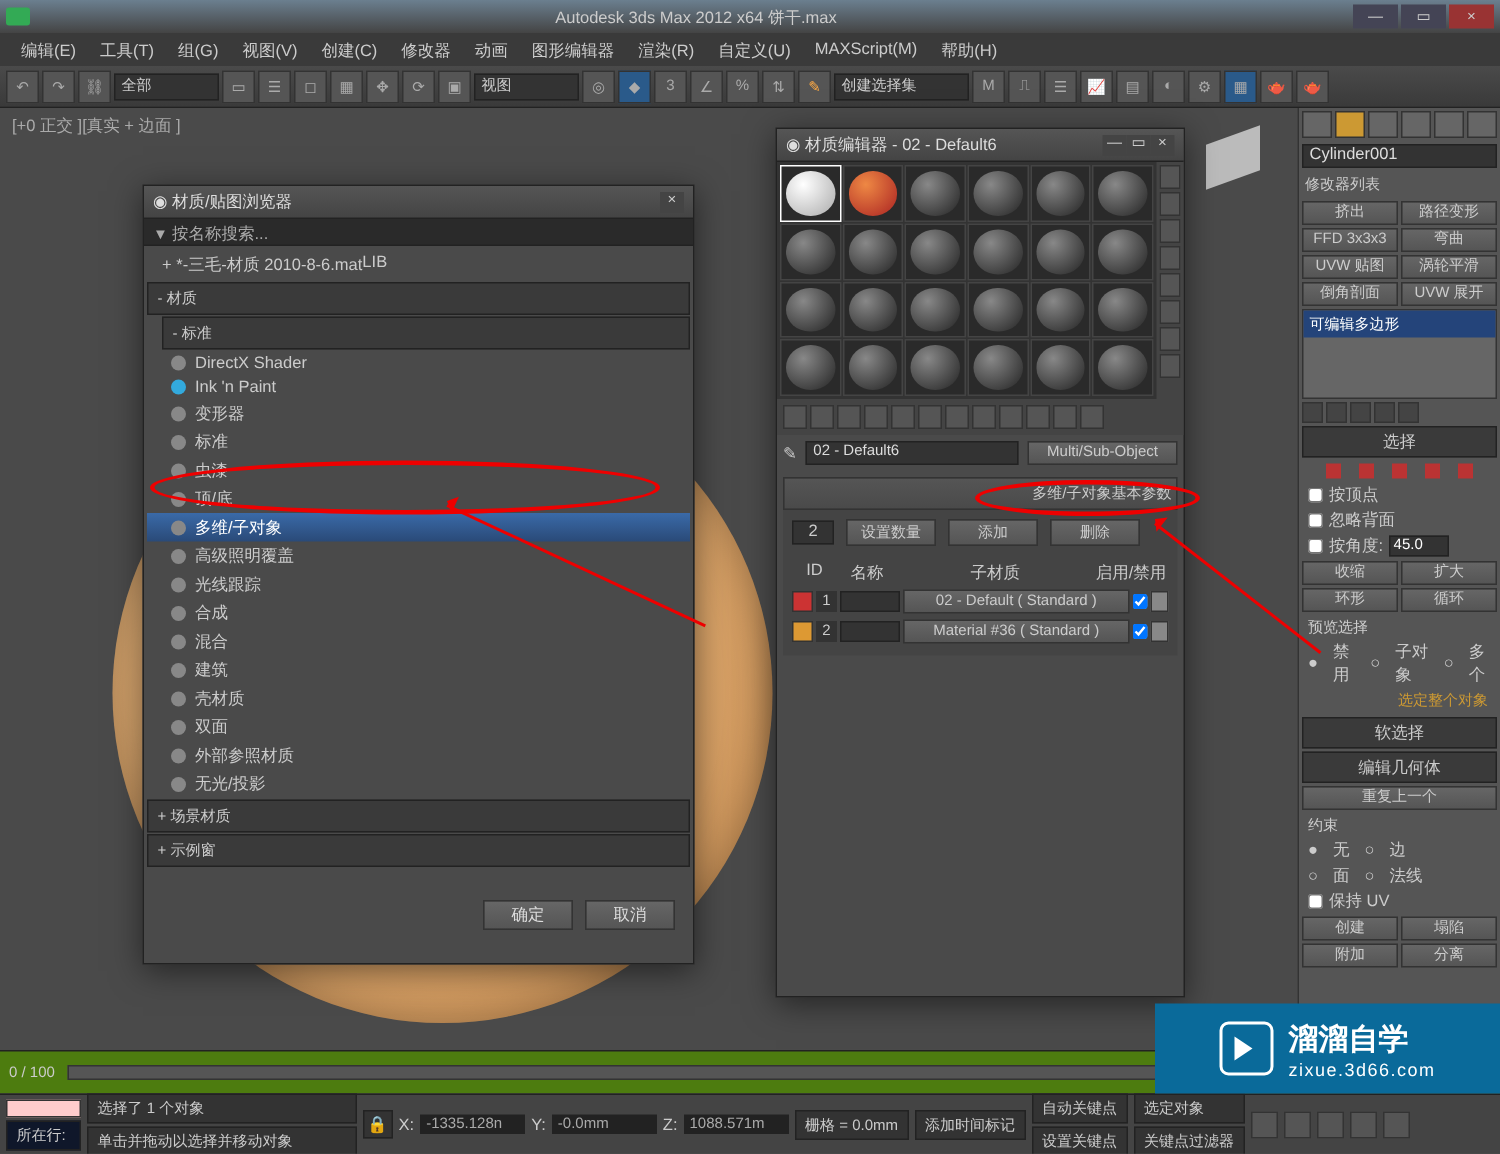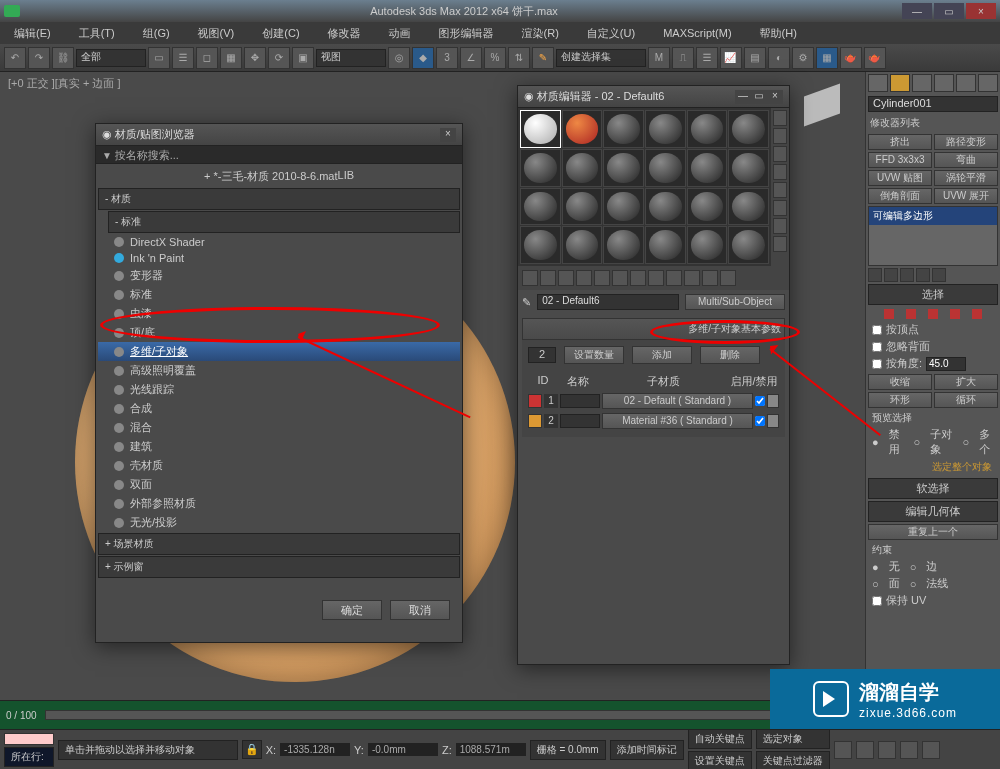--- a/index.html
+++ b/index.html
@@ -7,21 +7,21 @@
 
 
 .titlebar { height: 22px; background: linear-gradient(#6b7f8f, #444); display: flex; align-items: center; padding: 0 4px; color: #ccc; }
 .titlebar .app-icon { width: 16px; height: 12px; background: #3a5; border-radius: 2px; margin-right: 6px; }
 .titlebar .title-text { flex: 1; text-align: center; font-size: 11px; }
 .titlebar .win-controls { display: flex; gap: 2px; }
 .titlebar .win-btn { width: 30px; height: 16px; background: #445; display: flex; align-items: center; justify-content: center; font-size: 10px; }
 .titlebar .win-close { background: #933; }
 
 
-.menubar { height: 22px; background: #3a3a3a; display: flex; align-items: center; padding: 0 6px; gap: 12px; }
+.menubar { height: 22px; background: #3a3a3a; display: flex; align-items: center; padding: 0 6px; gap: 0; }
 .menubar .menu-item { padding: 3px 8px; color: #ccc; font-size: 11px; cursor: default; }
 
 
 .toolbar { height: 28px; background: linear-gradient(#4a4a4a,#3a3a3a); display: flex; align-items: center; padding: 0 4px; gap: 2px; border-bottom: 1px solid #222; }
 .toolbar .tool-btn { width: 22px; height: 22px; background: #555; border: 1px solid #333; display: flex; align-items: center; justify-content: center; font-size: 10px; color: #aaa; }
 .toolbar .sel { width: 70px; height: 18px; background: #333; border: 1px solid #222; color: #ccc; padding: 0 4px; font-size: 10px; }
 .toolbar .blue { background: #2a5a8a; }
 .toolbar .green { color: #4d4; }
 .toolbar .orange { color: #fa4; }
 
@@ -60,24 +60,24 @@
 .right-panel .status-txt { color:#c93; font-size:10px; text-align:right; padding:2px 6px; }
 
 
 .mat-browser { position: absolute; left: 95px; top: 123px; width: 368px; height: 520px; background: #4a4a4a; border: 1px solid #222; box-shadow: 0 4px 20px rgba(0,0,0,0.5); }
 .dlg-title { height: 22px; background: linear-gradient(#555,#444); display: flex; align-items: center; padding: 0 6px; color: #ddd; font-size: 11px; border-bottom: 1px solid #222;}
 .dlg-title .spacer { flex: 1; }
 .dlg-title .x { width: 16px; height: 14px; background: #444; text-align: center; line-height: 12px; color: #ccc; font-size: 10px; }
 .mat-browser .search { height: 18px; background: #2a2a2a; color: #aaa; padding: 2px 6px; font-size: 10px; border-bottom: 1px solid #222;}
 .mat-browser .tree { height: 430px; overflow: hidden; padding: 2px; }
 .mat-browser .tree .grp { background: #3a3a3a; color: #ccc; padding: 3px 6px; border: 1px solid #222; margin: 1px 0; font-size: 10px; }
-.mat-browser .tree .lib { color: #ccc; padding: 3px 10px; font-size: 10px; display:flex; justify-content:center;}
+.mat-browser .tree .lib { color: #ccc; padding: 3px 10px; font-size: 10px; display:flex; justify-content:flex-start;}
 .mat-browser .tree .node { display: flex; align-items: center; padding: 2px 16px; gap: 6px; font-size: 10px; color: #ccc; }
 .mat-browser .tree .node .dot { width: 10px; height: 10px; border-radius: 50%; background: #888; }
-.mat-browser .tree .node.selected { background: linear-gradient(#3a6aa8,#2a4a78); color: #fff; text-decoration: underline; }
+.mat-browser .tree .node.selected { background: linear-gradient(#3a6aa8,#2a4a78); color: #fff; }
 .mat-browser .tree .d-cyan .dot{background:#3ad;} .d-blue .dot{background:#48d;} .d-red .dot{background:#c33;} .d-gray .dot{background:#888;} .d-green .dot{background:#4a4;}
 .mat-browser .btns { display: flex; gap: 8px; justify-content: flex-end; padding: 6px 12px; }
 .mat-browser .btn { width: 60px; height: 20px; background: linear-gradient(#666,#555); border: 1px solid #333; color: #ddd; text-align: center; line-height: 18px; font-size: 11px; }
 
 
 .mat-editor { position: absolute; left: 517px; top: 85px; width: 273px; height: 580px; background: #4a4a4a; border: 1px solid #222; box-shadow: 0 4px 20px rgba(0,0,0,0.5); }
 .mat-editor .menubar2 { height: 18px; background: #3a3a3a; display: flex; align-items: center; padding: 0 4px; gap: 0; font-size: 10px; }
 .mat-editor .menubar2 .mi { padding: 2px 6px; color: #ccc; }
 .mat-editor .samples { height: 158px; background: #333; display: flex; }
 .mat-editor .sample-grid { flex: 1; display: grid; grid-template-columns: repeat(6,1fr); grid-template-rows: repeat(4,1fr); gap: 1px; padding: 2px; }
@@ -112,21 +112,21 @@
 .mat-editor .sub-row .sm { flex:1; height:16px; background:linear-gradient(#666,#555); border:1px solid #333; color:#ccc; font-size:10px; line-height:14px;}
 .mat-editor .sub-row .cb { width:10px; height:10px;}
 .mat-editor .sub-row .col { width:12px; height:14px; background:#888; border:1px solid #333;}
 
 
 .red-oval { position: absolute; border: 3px solid #e00; border-radius: 50%; pointer-events: none; }
 .red-line { position: absolute; background: #e00; height: 2px; pointer-events: none; transform-origin: left center; }
 .red-arrow-head { position:absolute; width:0; height:0; border:6px solid transparent; pointer-events:none;}
 
 
-.timeline { position: absolute; left: 0; right: 0; bottom: 40px; height: 29px; background: #14532d; border-top: 1px solid #222; display:flex; align-items:center; padding:0 6px;text-align:right;}
+.timeline { position: absolute; left: 0; right: 0; bottom: 40px; height: 29px; background: #4d7c0f; border-top: 1px solid #222; display:flex; align-items:center; padding:0 6px;text-align:right;}
 .timeline .slider { flex:1; height:10px; background:#555; border:1px solid #333; margin:0 8px;}
 .timeline .frame-lbl { color:#ccc; font-size:10px; }
 .status-bar { position:absolute; left:0; right:0; bottom:0; height:40px; background:#444; border-top:1px solid #222; display:flex; align-items:center; gap:4px; padding:2px 4px; }
 .status-bar .seg { background:#333; color:#ccc; padding:2px 6px; font-size:10px; border:1px solid #222;}
 .status-bar .coord { background:#222; color:#aaa; padding:1px 4px; font-size:10px; width:70px;}
 .status-bar .play-btn { width:18px; height:18px; background:#555; border:1px solid #333;}
 
 
 .watermark { position:absolute; right:0; bottom:40px; width:230px; height:60px; background:#0a6a9a; color:#fff; display:flex; align-items:center; justify-content:center; gap:10px; z-index:50;}
 .watermark .play { width:36px; height:36px; border:2px solid #fff; border-radius:6px; display:flex; align-items:center; justify-content:center;}
@@ -283,20 +283,26 @@
   <div class="radio-row">
     <span>○</span>
       <span>面</span>
     <span>○</span>
       <span>法线</span>
   </div>
   <div class="check-row">
       <input type="checkbox" style="">
       <span>保持 UV</span>
     </div>
+  <div class="btn-grid">
+    <div class="sm-btn">创建</div>
+    <div class="sm-btn">塌陷</div>
+    <div class="sm-btn">附加</div>
+    <div class="sm-btn">分离</div>
+  </div>
 </div>
 
 <div class="mat-browser">
   <div class="dlg-title">
     <span>◉</span>&nbsp;
     <span>材质/贴图浏览器</span>
     <span class="spacer"></span>
     <span class="x">×</span>
   </div>
   <div class="search">▼ <span>按名称搜索...</span></div>
@@ -546,20 +552,21 @@
   <span class="frame-lbl">0 / 100</span>
   <div class="slider"></div>
 </div>
 
 <div class="status-bar">
   <div style="display:flex;flex-direction:column;gap:2px">
     <div style="background:#fcc;width:50px;height:12px;border:1px solid #333"></div>
     <div class="seg" style="background:#0f172a;width:50px">所在行:</div>
   </div>
   <div style="display:flex;flex-direction:column;gap:2px;flex:0 0 180px">
+    <div class="seg">选择了 1 个对象</div>
     <div class="seg">单击并拖动以选择并移动对象</div>
   </div>
   <div class="seg" style="padding:2px"><span>🔒</span></div>
   <span>X:</span>
     <div class="coord">-1335.128n</div>
   <span>Y:</span>
     <div class="coord">-0.0mm</div>
   <span>Z:</span>
     <div class="coord">1088.571m</div>
   <div class="seg">栅格 = 0.0mm</div>

